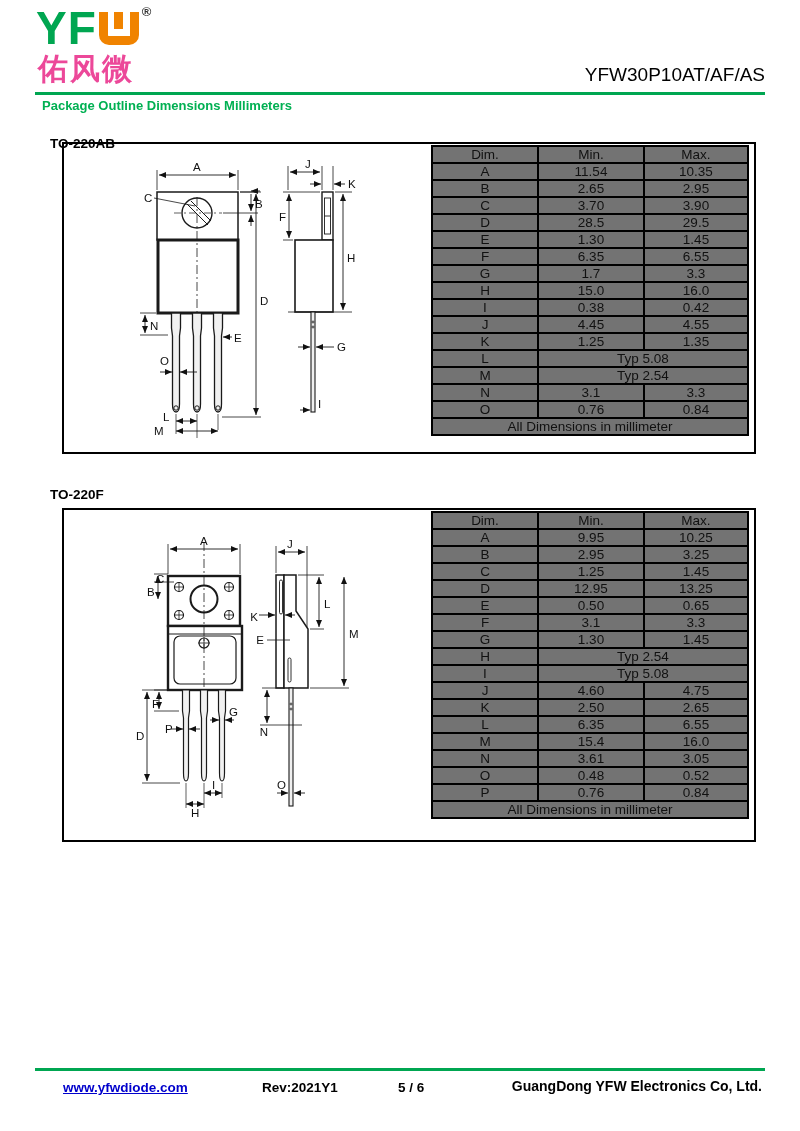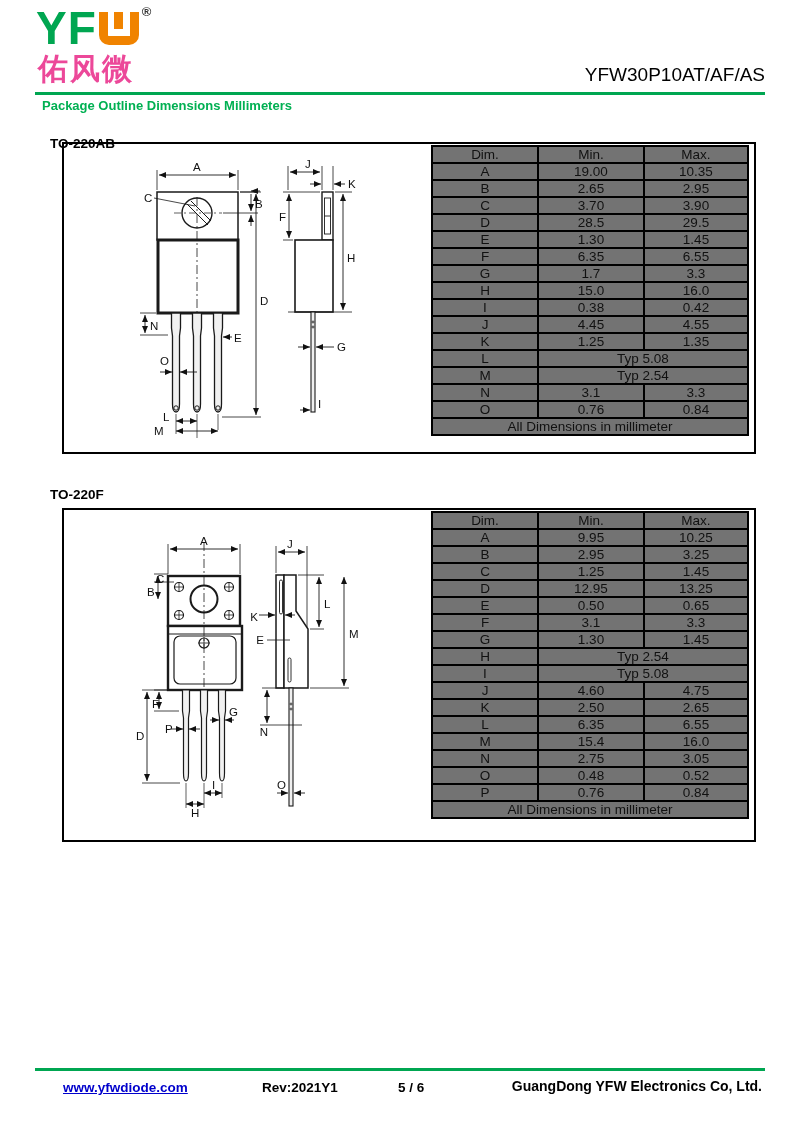--- a/index.html
+++ b/index.html
@@ -185,21 +185,21 @@
         <col style="width:104px">
       </colgroup>
     <tbody>
         <tr>
       <td>Dim.</td>
       <td>Min.</td>
       <td>Max.</td>
     </tr>
     <tr>
           <td>A</td>
-          <td>19.00</td>
+          <td>11.54</td>
           <td>10.35</td>
         </tr>
     <tr>
           <td>B</td>
           <td>2.65</td>
           <td>2.95</td>
         </tr>
     <tr>
           <td>C</td>
           <td>3.70</td>
@@ -462,21 +462,21 @@
           <td>6.35</td>
           <td>6.55</td>
         </tr>
     <tr>
           <td>M</td>
           <td>15.4</td>
           <td>16.0</td>
         </tr>
     <tr>
           <td>N</td>
-          <td>2.75</td>
+          <td>3.61</td>
           <td>3.05</td>
         </tr>
     <tr>
           <td>O</td>
           <td>0.48</td>
           <td>0.52</td>
         </tr>
     <tr>
           <td>P</td>
           <td>0.76</td>

